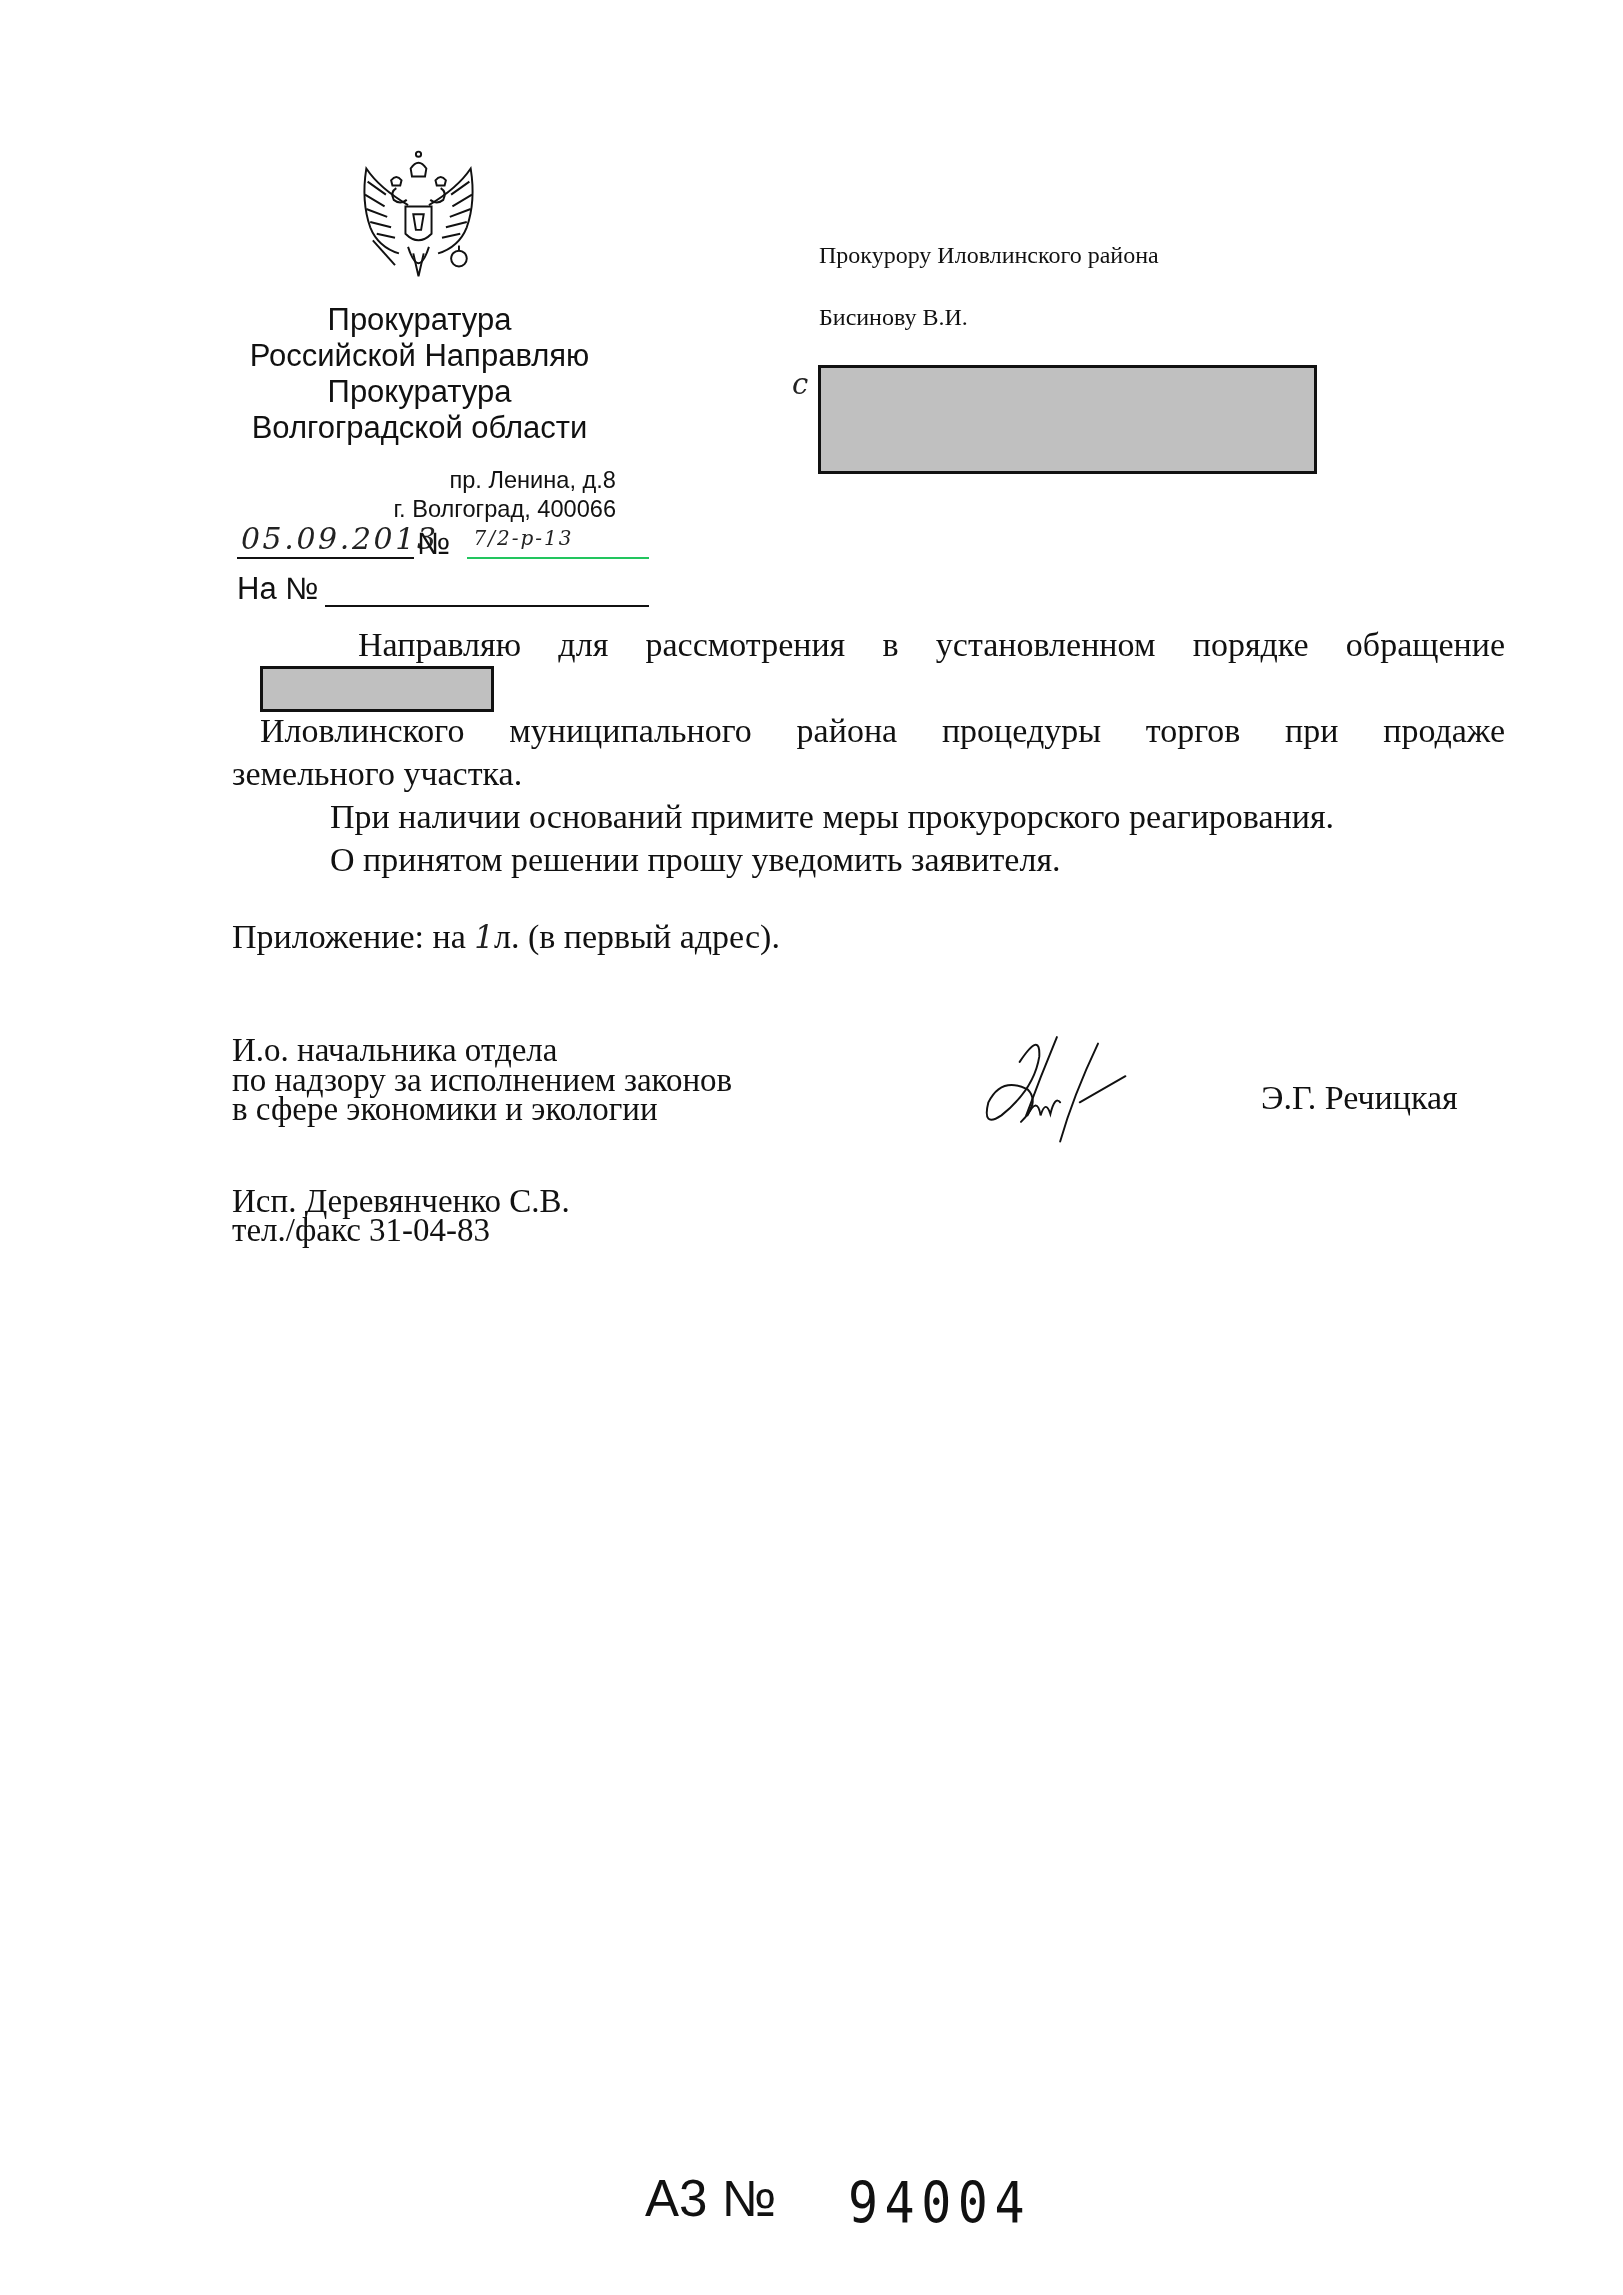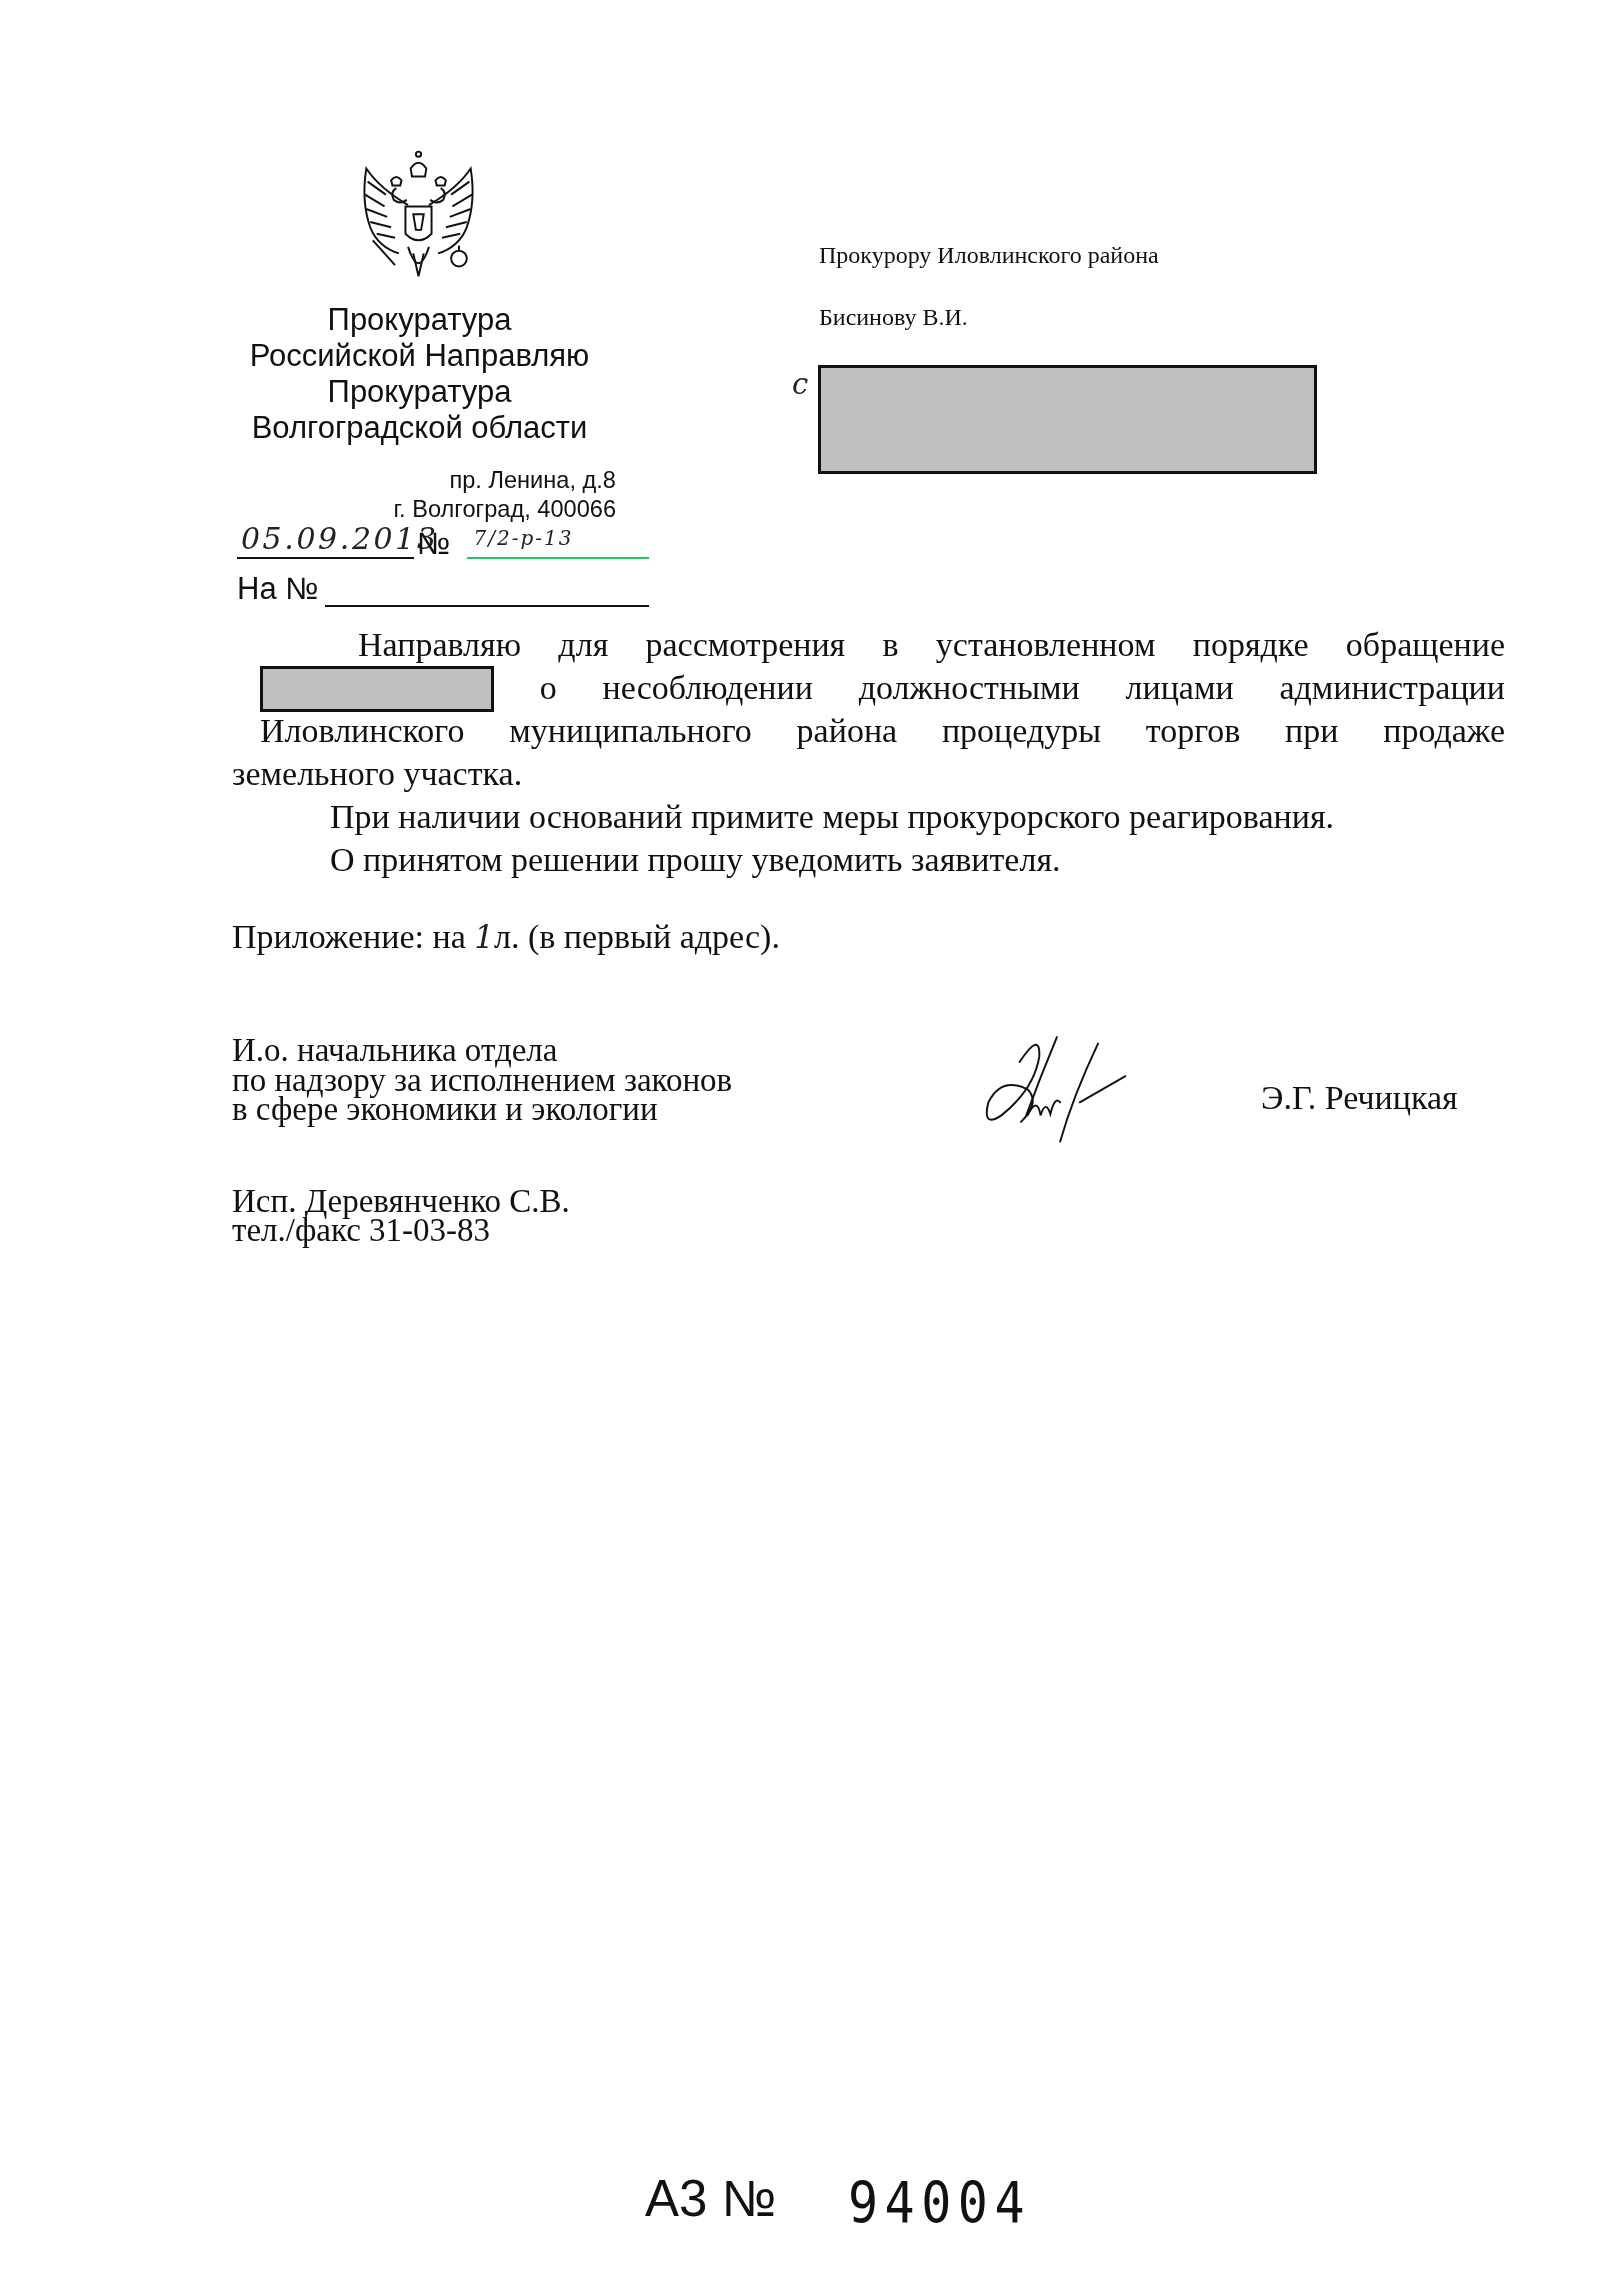--- a/index.html
+++ b/index.html
@@ -107,21 +107,21 @@
   <div id="ref-field"></div>
 </div>
 
 <div class="abs serif addressee" style="top:236px">Прокурору Иловлинского района</div>
 <div class="abs serif addressee" style="top:298px">Бисинову В.И.</div>
 <div id="addr-mark" class="abs hw">с</div>
 <div id="redact-addressee" class="abs redact"></div>
 
 <div id="body" class="abs serif">
   <span class="just-line just indent">Направляю для рассмотрения в установленном порядке обращение</span>
-  <span class="just-line just"><span id="redact-applicant" class="redact"></span> <span>о несоблюдении должностными лицами администрации</span></span>
+  <span class="just-line just"><span id="redact-applicant" class="redact"></span> </span>
   <span class="just-line just">Иловлинского муниципального района процедуры торгов при продаже</span>
   <span class="p-line">земельного участка.</span>
   <span class="p-line indent" style="margin-top:0">При наличии оснований примите меры прокурорского реагирования.</span>
   <span class="p-line indent">О принятом решении прошу уведомить заявителя.</span>
 </div>
 
 <div id="attachment" class="abs serif">
   <span>Приложение: на</span>
   <span class="hw-inline">1</span><span>л. (в первый адрес).</span>
 </div>
@@ -135,17 +135,17 @@
     <path d="M68 58 Q100 10 98 50 Q90 100 40 140 Q10 160 20 120 Q40 80 80 100 Q100 120 70 150"></path>
     <path d="M125 20 Q100 80 78 140"></path>
     <path d="M80 140 Q95 110 100 140 Q108 115 115 138 Q122 110 130 120"></path>
     <path d="M188 30 Q150 110 130 180"></path>
     <path d="M160 120 L230 80"></path>
   </g>
 </svg>
 <div id="signer-name" class="abs serif">Э.Г. Речицкая</div>
 
 <div class="abs serif exec-line" style="top:1186px">Исп. Деревянченко С.В.</div>
-<div class="abs serif exec-line" style="top:1215px">тел./факс 31-03-83</div>
+<div class="abs serif exec-line" style="top:1215px">тел./факс 31-04-83</div>
 
 <div id="form-series" class="abs sans">А3 №</div>
 <div id="form-number" class="abs">94004</div>
 
 
 </body></html>

